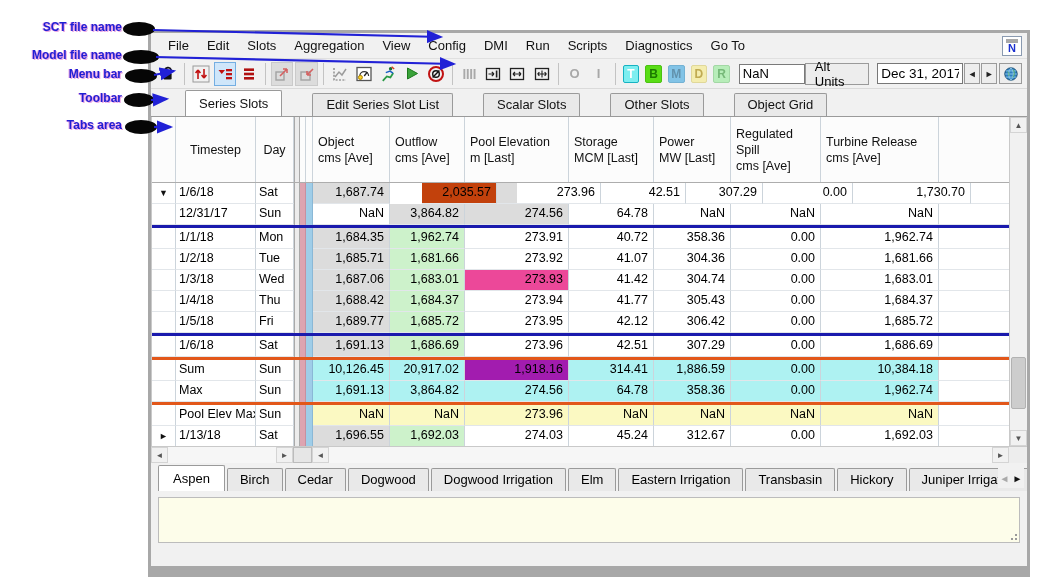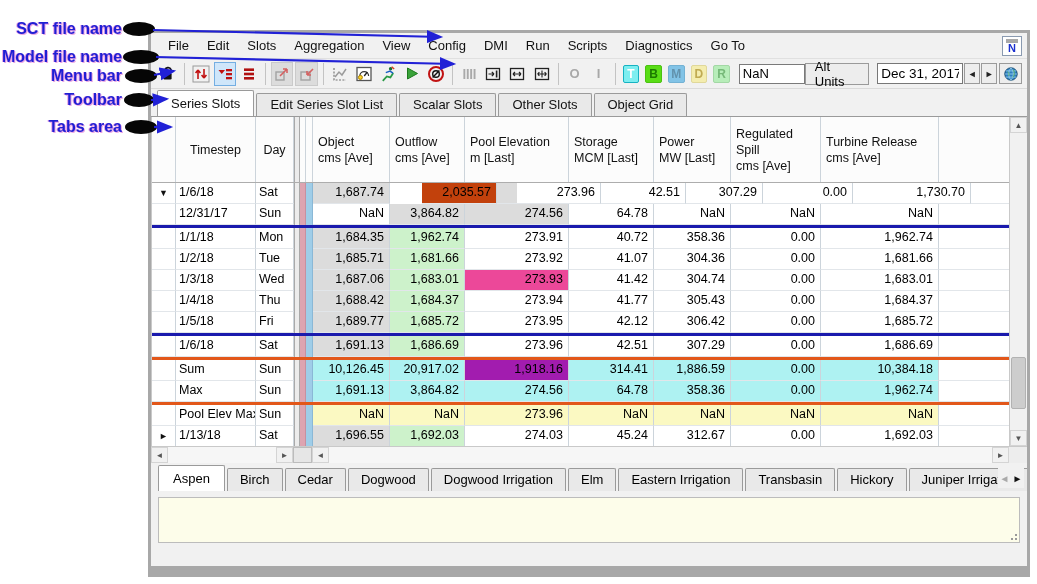--- a/index.html
+++ b/index.html
@@ -1,20 +1,20 @@
 <!DOCTYPE html>
 <html><head>
 <meta charset="utf-8">
 <style>
   html,body{margin:0;padding:0;width:1037px;height:584px;background:#ffffff;overflow:hidden;
     font-family:"Liberation Sans","DejaVu Sans",sans-serif;}
   *{box-sizing:border-box;}
 
   
-  .ann{position:absolute;left:2px;width:120px;text-align:right;font-size:16px;font-weight:bold;
+  .ann{position:absolute;left:2px;width:120px;text-align:right;font-size:12px;font-weight:bold;
     color:#1f1fd4;text-shadow:1px 1px 0 #eba6e4, -1px 0 0 #eba6e4;white-space:nowrap;}
   #ann-overlay{position:absolute;left:0;top:0;width:1037px;height:584px;z-index:50;pointer-events:none;}
 
   
   #win{position:absolute;left:148px;top:30px;width:882px;height:547px;background:#f1f1f1;
     border:3px solid #a8a8a8;border-bottom:11px solid #a8a8a8;}
   #titlebar{height:26px;background:linear-gradient(#b6b6b6,#9d9d9d);position:relative;
     display:flex;align-items:center;justify-content:center;}
   #title-text{font-size:13px;color:#3c3c3c;}
   #win-icon{position:absolute;left:5px;top:4px;width:18px;height:18px;}
@@ -55,21 +55,21 @@
     font-family:inherit;}
   .spin{width:16px;height:21px;border:1px solid #9a9a9a;background:#ededed;font-size:9px;
     display:flex;align-items:center;justify-content:center;color:#222;margin-left:1px;}
   #globe-btn{width:23px;height:21px;border:1px solid #9a9a9a;background:#ededed;margin-left:2px;
     display:flex;align-items:center;justify-content:center;}
   #globe-btn svg{width:16px;height:16px;}
 
   
   #tabbar{height:27px;background:#f1f1f1;display:flex;align-items:flex-end;padding-left:6px;position:relative;}
   .tab{font-size:13px;padding:3px 13px 4px;background:#e9e9e9;border:1px solid #9a9a9a;
-    border-bottom:none;margin-right:2px;border-radius:2px 2px 0 0;color:#111;}
+    border-bottom:none;margin-right:2px;border-radius:2px 2px 0 0;color:#111;margin-left:28px;}
   .tab.active{background:#ffffff;padding:5px 13px;position:relative;z-index:2;}
 
   
   #table-outer{position:relative;height:347px;background:#ffffff;border-top:1px solid #9a9a9a;}
   #grid{position:absolute;left:0;top:0;right:18px;bottom:17px;overflow:hidden;background:#fff;
     border-left:1px solid #c9c9c9;}
   .hrow{display:flex;height:66px;border-bottom:1px solid #adadad;background:#fcfcfc;}
   .hcell{font-size:12.5px;color:#111;display:flex;flex-direction:column;justify-content:center;
     padding-left:5px;border-right:1px solid #ccd4db;line-height:16px;}
   .hc-center{align-items:center;padding-left:0;}

